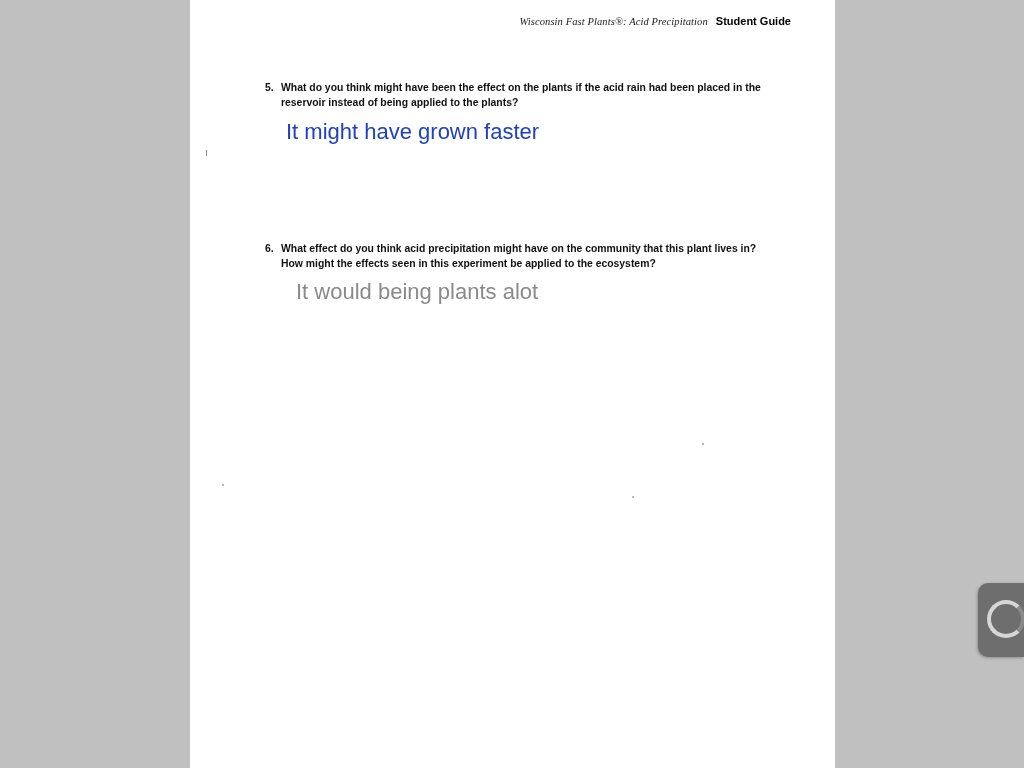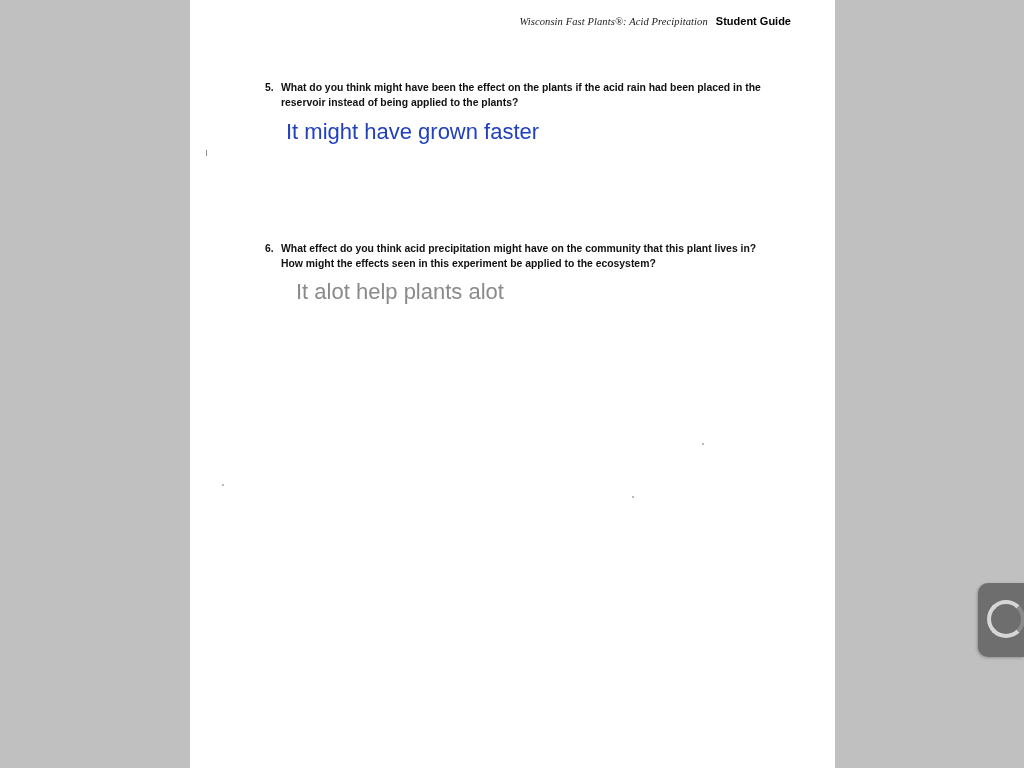--- a/index.html
+++ b/index.html
@@ -149,21 +149,21 @@
       <span class="q-text">What do you think might have been the effect on the plants if the acid rain had been placed in the reservoir instead of being applied to the plants?</span>
     </div>
 
     <div class="answer" id="a5">It might have grown faster</div>
 
     <div class="question" id="q6">
       <span class="q-num">6.</span>
       <span class="q-text">What effect do you think acid precipitation might have on the community that this plant lives in? How might the effects seen in this experiment be applied to the ecosystem?</span>
     </div>
 
-    <div class="answer" id="a6">It alot help plants alot</div>
+    <div class="answer" id="a6">It would being plants alot</div>
 
     <div class="speck s1"></div>
     <div class="speck s2"></div>
     <div class="speck s3"></div>
     <div class="speck s4"></div>
 
   </div>
 
   <div id="control-dock">
     <div class="knob"></div>

